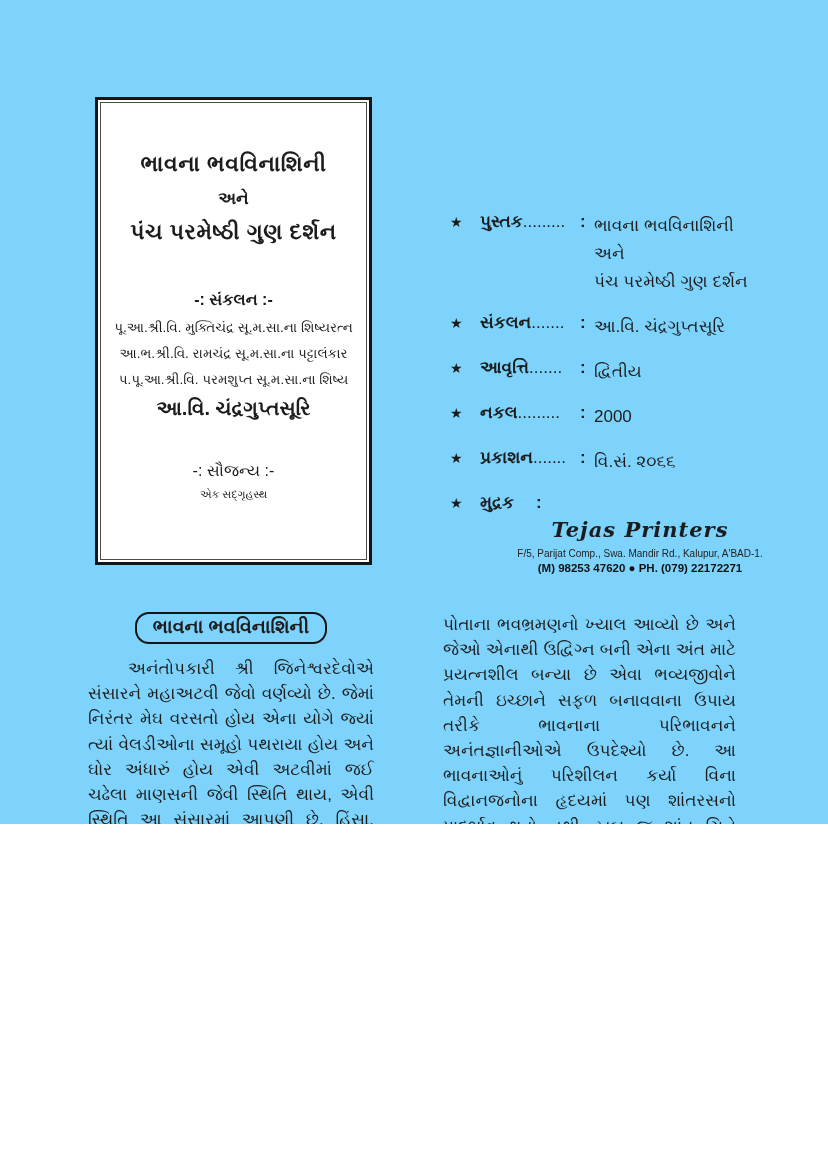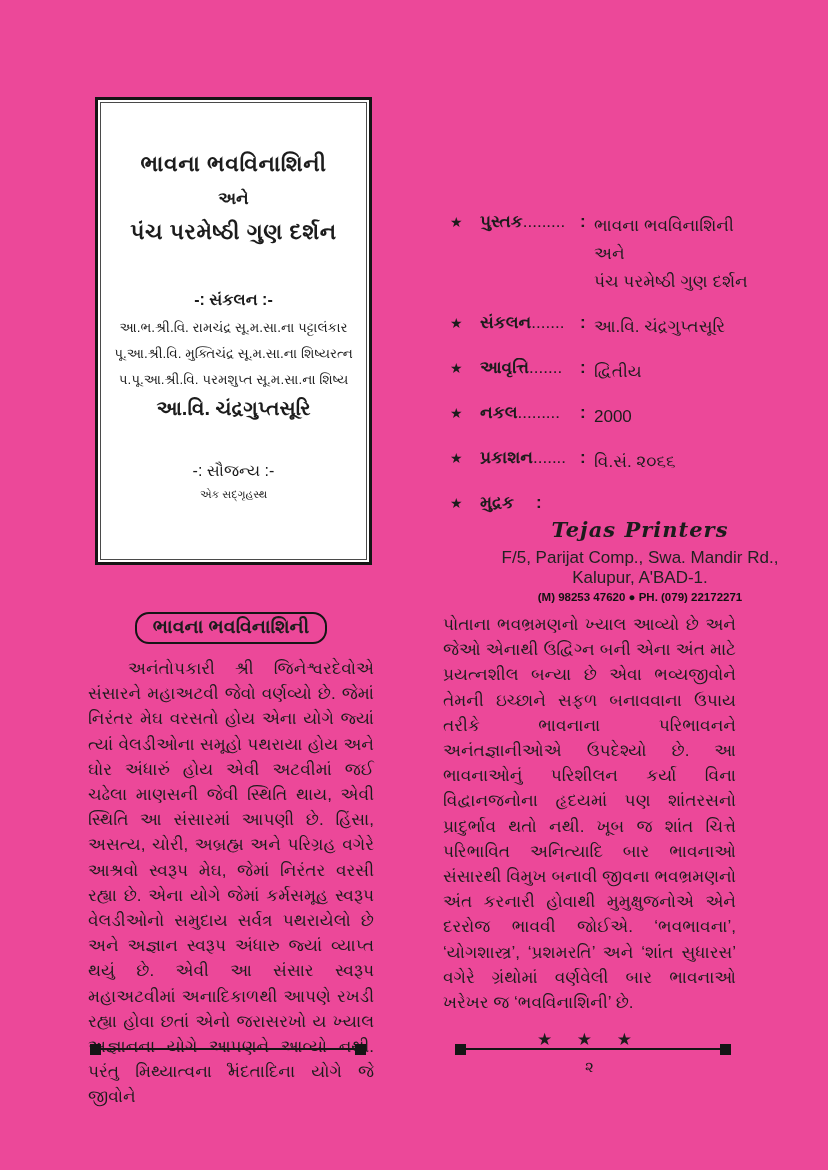--- a/index.html
+++ b/index.html
@@ -1,17 +1,17 @@
 <!DOCTYPE html>
 <html><head>
 <meta charset="utf-8">
 <style>
   html,body { margin:0; padding:0; background:#fff; }
   .page {
-    position:relative; width:828px; height:1170px; background:#ec4899;
+    position:relative; width:828px; height:824px; background:#7dd3fc;
     font-family:"Liberation Sans","DejaVu Sans",sans-serif; color:#1c1c1c;
     overflow:hidden; margin:0 auto;
   }
 
   
   .title-box {
     position:absolute; left:95px; top:97px; width:277px; height:468px;
     border:3px solid #151515; box-sizing:border-box; background:#fff;
   }
   .title-box-inner {
@@ -34,21 +34,21 @@
   .meta-star { width:30px; font-size:14px; padding-top:2px; }
   .meta-label { width:100px; display:flex; white-space:nowrap; overflow:hidden; font-weight:bold; }
   .meta-label .dots { overflow:hidden; flex:1 1 auto; font-weight:normal; }
   .meta-colon { width:14px; font-weight:bold; }
   .meta-value { flex:1; line-height:28px; }
   .printer-block { margin-left:30px; margin-top:2px;text-align:center; }
   .printer-name {
     font-family:"DejaVu Serif","Liberation Serif",serif;
     font-style:italic; font-weight:bold; font-size:21px; letter-spacing:1px;
   }
-  .printer-address { font-size:17px; margin-top:6px; color:#222; }
+  .printer-address { font-size:10px; margin-top:6px; color:#222; }
   .printer-phone { font-size:11.5px; font-weight:bold; margin-top:3px; color:#111; }
 
   
   .col { position:absolute; top:612px; width:286px; }
   .col-left  { left:88px; }
   .col-right { left:443px; width:293px; }
   .col-heading-wrap { text-align:center; margin-bottom:12px; }
   .col-heading {
     display:inline-block; border:2px solid #151515; border-radius:14px;
     padding:2px 16px 4px; font-size:19px; font-weight:bold;
@@ -75,22 +75,22 @@
 
 <div class="page">
 
   <div class="title-box">
     <div class="title-box-inner">
       <div class="book-title-1">ભાવના ભવવિનાશિની</div>
       <div class="book-title-and">અને</div>
       <div class="book-title-2">પંચ પરમેષ્ઠી ગુણ દર્શન</div>
       <div class="compile-label">-: સંકલન :-</div>
       <div class="attribution">
+        <div>પૂ.આ.શ્રી.વિ. મુક્તિચંદ્ર સૂ.મ.સા.ના શિષ્યરત્ન</div>
         <div>આ.ભ.શ્રી.વિ. રામચંદ્ર સૂ.મ.સા.ના પટ્ટાલંકાર</div>
-        <div>પૂ.આ.શ્રી.વિ. મુક્તિચંદ્ર સૂ.મ.સા.ના શિષ્યરત્ન</div>
         <div>પ.પૂ.આ.શ્રી.વિ. પરમશુપ્ત સૂ.મ.સા.ના શિષ્ય</div>
       </div>
       <div class="author-name">આ.વિ. ચંદ્રગુપ્તસૂરિ</div>
       <div class="courtesy-label">-: સૌજન્ય :-</div>
       <div class="courtesy-value">એક સદ્ગૃહસ્થ</div>
     </div>
   </div>
 
   <div class="meta">
 

